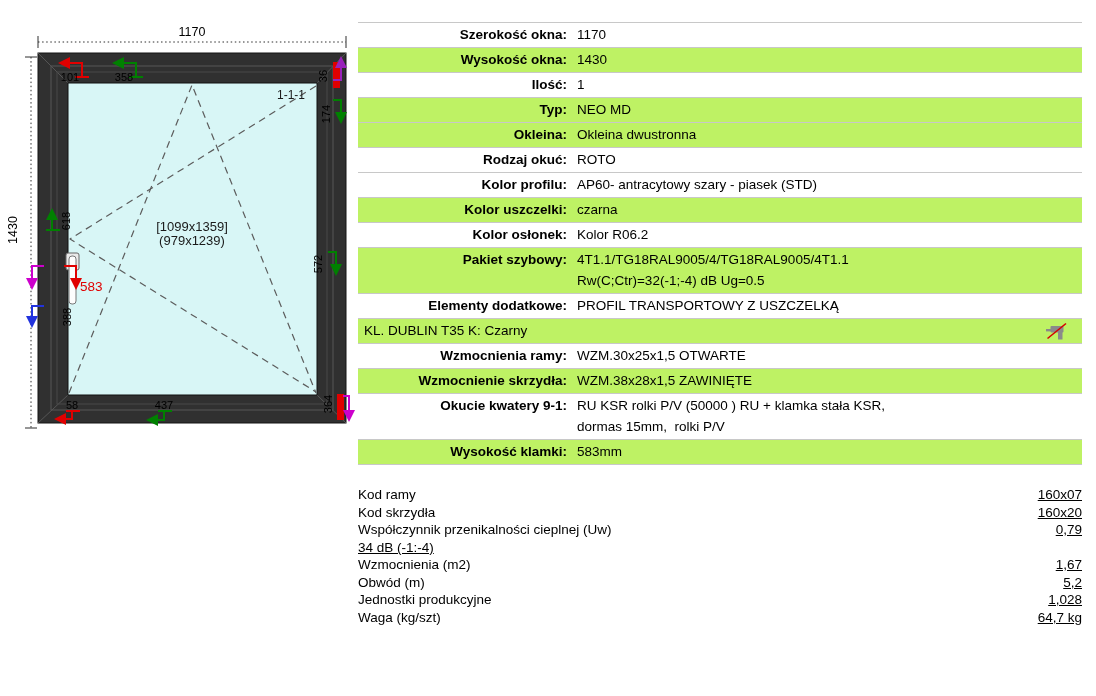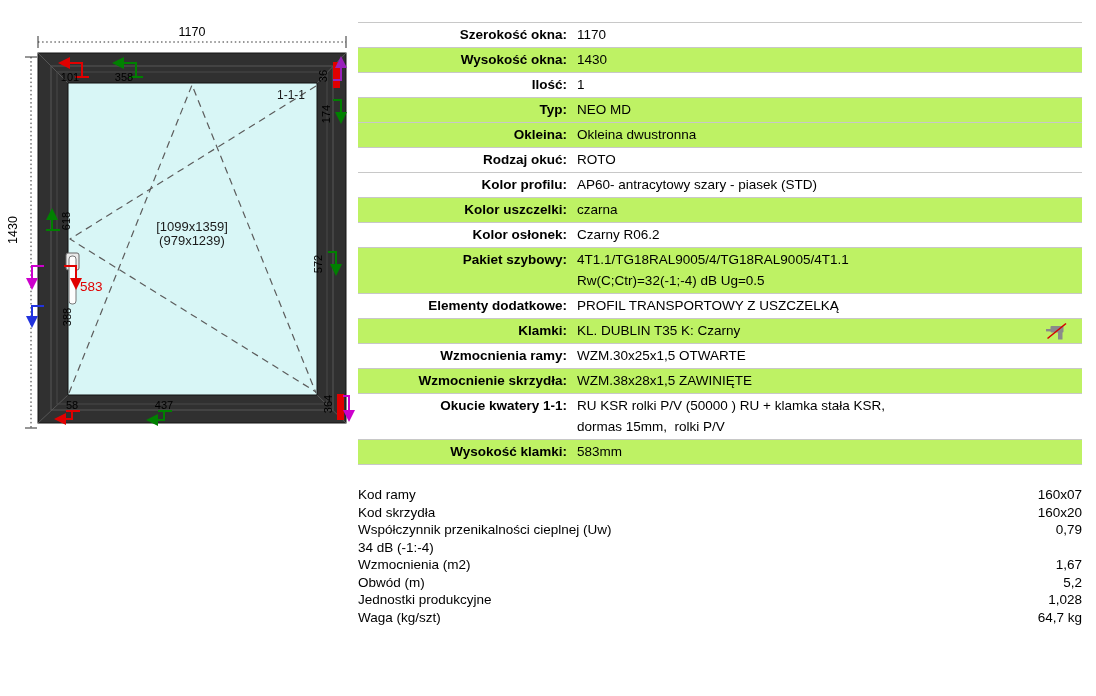--- a/index.html
+++ b/index.html
@@ -23,21 +23,21 @@
   .spec-row{position:relative;display:flex;border-bottom:1px solid #c8c8c8;line-height:21px;}
   .spec-row.gray{background:#bef264;}
   .spec-label{width:209px;text-align:right;font-weight:bold;padding:1px 4px 2px 0;white-space:nowrap;}
   .spec-value{flex:1;padding:1px 26px 2px 6px;white-space:pre-wrap;}
   .row-icon{position:absolute;right:14px;top:3px;width:22px;height:18px;}
 
   
   .summary{position:absolute;left:358px;top:486px;width:724px;font-size:13.5px;line-height:17.5px;}
   .sum-row{display:flex;}
   .sum-label{flex:1;text-align:left;}
-  .sum-value{text-align:center;white-space:nowrap;}
+  .sum-value{text-align:center;white-space:nowrap;text-decoration:underline;}
 </style>
 </head>
 <body>
 
 <div class="stage">
 
   <svg class="drawing" width="362" height="445" viewBox="0 0 362 445" xmlns="http://www.w3.org/2000/svg">
     <defs>
       <marker id="ah-red" markerWidth="7" markerHeight="7" refX="5" refY="3" orient="auto">
           <path d="M0,0 L6,3 L0,6 z" fill="#e00000"></path>
@@ -158,50 +158,49 @@
       <div class="spec-row">
         <div class="spec-label">Kolor profilu:</div>
         <div class="spec-value">AP60- antracytowy szary - piasek (STD)</div>
       </div>
       <div class="spec-row gray">
         <div class="spec-label">Kolor uszczelki:</div>
         <div class="spec-value">czarna</div>
       </div>
       <div class="spec-row">
         <div class="spec-label">Kolor osłonek:</div>
-        <div class="spec-value">Czarny R06.2</div>
+        <div class="spec-value">Kolor R06.2</div>
       </div>
       <div class="spec-row gray">
         <div class="spec-label">Pakiet szybowy:</div>
         <div class="spec-value">4T1.1/TG18RAL9005/4/TG18RAL9005/4T1.1<div>Rw(C;Ctr)=32(-1;-4) dB Ug=0.5</div></div>
       </div>
       <div class="spec-row">
         <div class="spec-label">Elementy dodatkowe:</div>
         <div class="spec-value">PROFIL TRANSPORTOWY Z USZCZELKĄ</div>
       </div>
       <div class="spec-row gray">
-        <div class="spec-label">Klamki:</div>
         <div class="spec-value">KL. DUBLIN T35 K: Czarny</div>
         <span class="row-icon"><svg width="22" height="18" viewBox="0 0 22 18" xmlns="http://www.w3.org/2000/svg">
             <rect x="0" y="7" width="5" height="2.4" fill="#8a8a8a"></rect>
             <rect x="4.5" y="4" width="13" height="6.5" rx="1" fill="#8a8a8a"></rect>
             <rect x="12" y="10" width="4.5" height="7.5" fill="#8a8a8a"></rect>
             <line x1="1.5" y1="16.5" x2="20" y2="1.5" stroke="#d40000" stroke-width="1.6"></line>
           </svg></span>
       </div>
       <div class="spec-row">
         <div class="spec-label">Wzmocnienia ramy:</div>
         <div class="spec-value">WZM.30x25x1,5 OTWARTE</div>
       </div>
       <div class="spec-row gray">
         <div class="spec-label">Wzmocnienie skrzydła:</div>
         <div class="spec-value">WZM.38x28x1,5 ZAWINIĘTE</div>
       </div>
       <div class="spec-row">
-        <div class="spec-label">Okucie kwatery 1-1:</div>
+        <div class="spec-label">Okucie kwatery 9-1:</div>
         <div class="spec-value">RU KSR rolki P/V (50000 ) RU + klamka stała KSR,<div>dormas 15mm,  rolki P/V</div></div>
       </div>
       <div class="spec-row gray">
         <div class="spec-label">Wysokość klamki:</div>
         <div class="spec-value">583mm</div>
       </div>
     </div>
 
   <div class="summary">
       <div class="sum-row">

